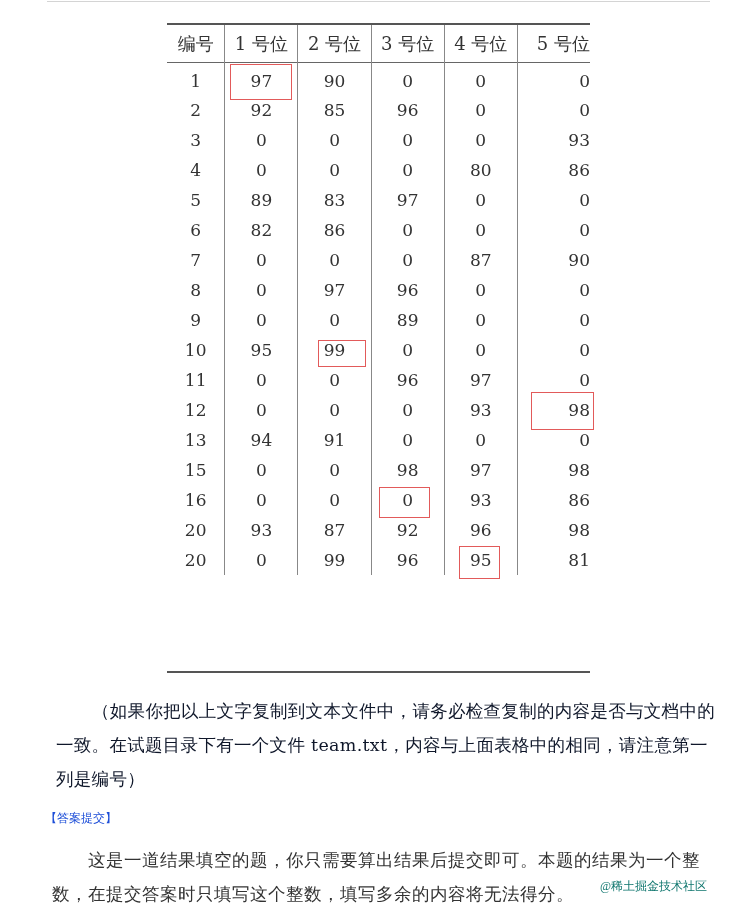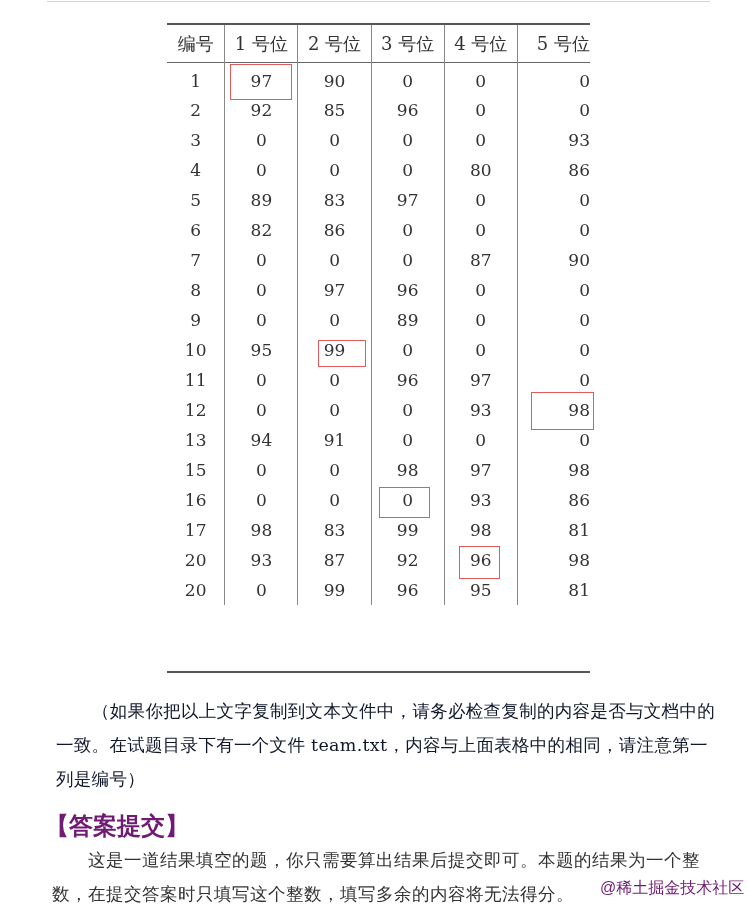--- a/index.html
+++ b/index.html
@@ -17,24 +17,24 @@
   tr.head-row th { padding-bottom: 1px; }
   tbody tr:first-child td { padding-top: 4px; height: 28px; }
   .c0 { width: 58px; }
   .c1, .c2, .c3, .c4 { width: 73px; }
   .c5 { width: 73px; text-align: right; }
   th.sep, td.sep { border-left: 1px solid #888; }
   .hl { position: absolute; border: 1.3px solid #e25a5a; box-sizing: border-box; }
   .para { position: absolute; font-size: 17.5px; line-height: 34px; color: #0f172a; }
   .para1 { left: 56px; top: 694px; width: 660px; text-indent: 36px; letter-spacing: 0.3px; }
   .section-title { position: absolute; left: 45px; top: 810px; font-family: "DejaVu Sans", "Liberation Sans", sans-serif;
-                   font-size: 24px; font-weight: bold; color: #701a75; }
+                   font-size: 12px; font-weight: normal; color: #1d4ed8; }
   .para2 { left: 52px; top: 843px; width: 680px; text-indent: 36px; letter-spacing: 0.5px; color: #333; }
-  .watermark { position: absolute; left: 600px; top: 878px; font-family: Liberation Sans, sans-serif;
-               font-size: 16px; color: #701a75; }
+  .watermark { position: absolute; left: 600px; top: 878px; font-family: Liberation Serif, serif;
+               font-size: 12px; color: #0f766e; }
 </style>
 </head>
 <body>
 
 <div class="top-line"></div>
 
 <div class="table-wrap">
   <div class="rule-top"></div>
   <div class="rule-mid"></div>
   <div class="rule-bot"></div>
@@ -164,28 +164,20 @@
         </tr>
         <tr>
           <td class="c0">16</td>
           <td class="c1 sep">0</td>
           <td class="c2 sep">0</td>
           <td class="c3 sep">0</td>
           <td class="c4 sep">93</td>
           <td class="c5 sep">86</td>
         </tr>
         <tr>
-          <td class="c0">17</td>
-          <td class="c1 sep">98</td>
-          <td class="c2 sep">83</td>
-          <td class="c3 sep">99</td>
-          <td class="c4 sep">98</td>
-          <td class="c5 sep">81</td>
-        </tr>
-        <tr>
           <td class="c0">20</td>
           <td class="c1 sep">93</td>
           <td class="c2 sep">87</td>
           <td class="c3 sep">92</td>
           <td class="c4 sep">96</td>
           <td class="c5 sep">98</td>
         </tr>
         <tr>
           <td class="c0">20</td>
           <td class="c1 sep">0</td>

